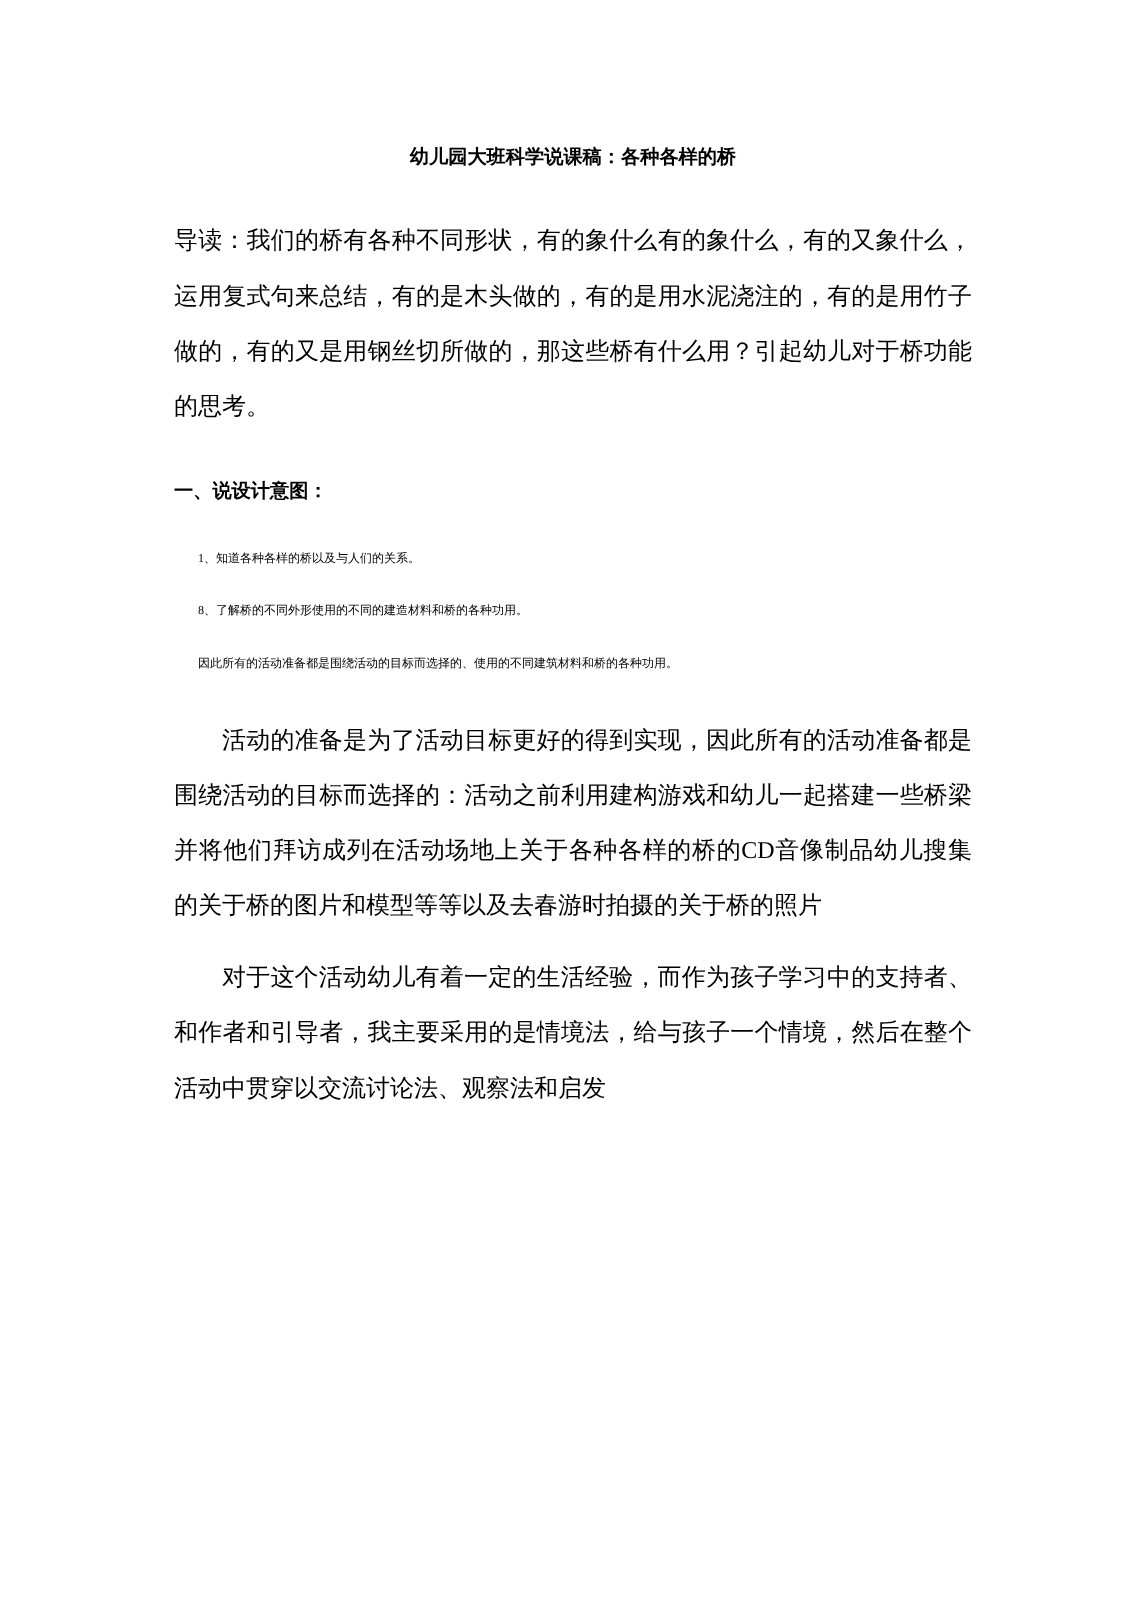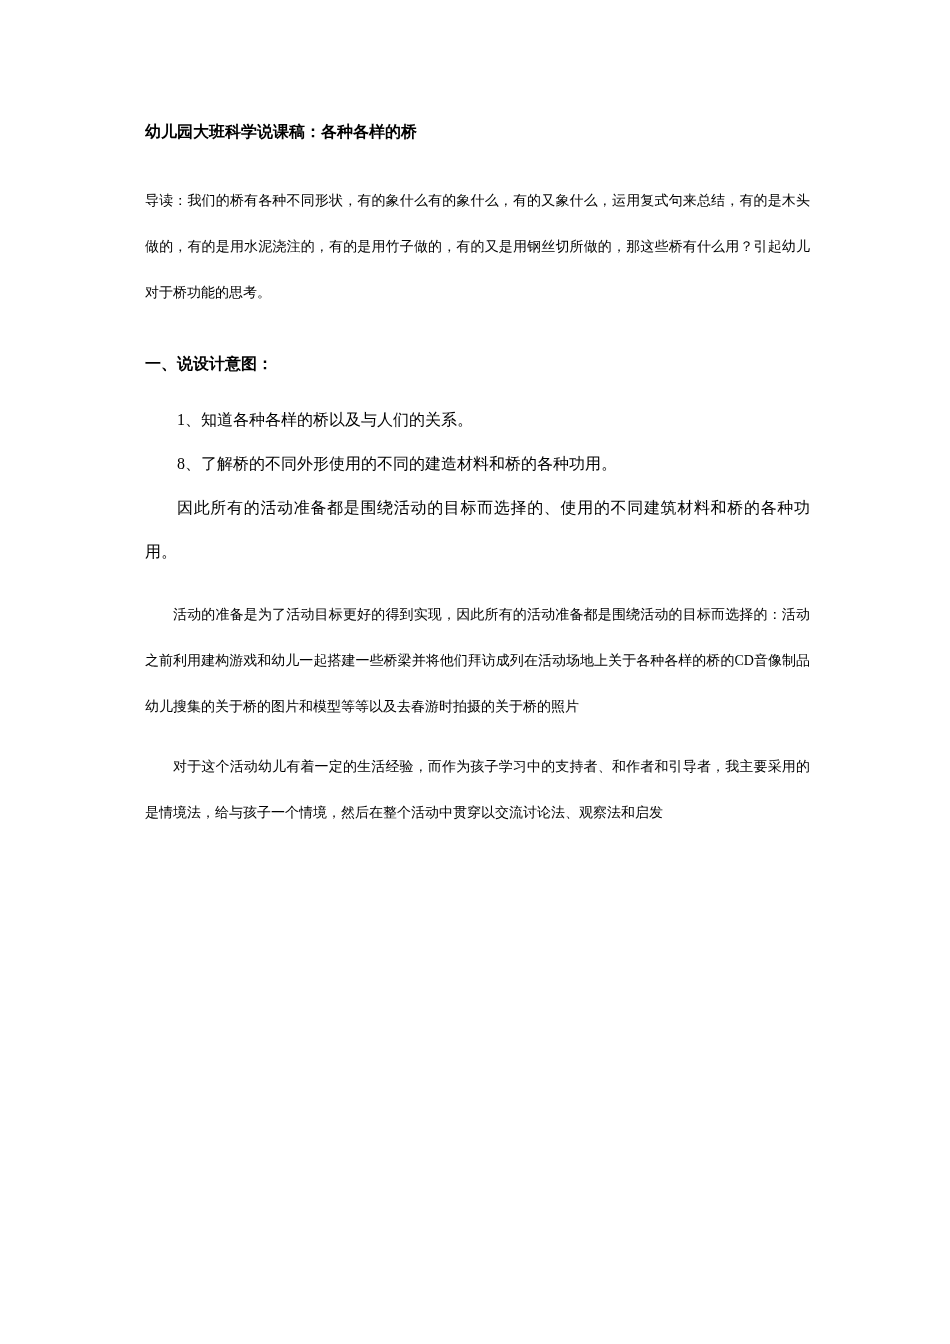--- a/index.html
+++ b/index.html
@@ -18,38 +18,39 @@
     width: 950px;
     min-height: 1344px;
     padding: 120px 140px 80px 145px;
     background: #ffffff;
   }
   .doc-title {
     font-size: 16px;
     font-weight: bold;
     line-height: 24px;
     margin: 0 0 34px 0;
+    text-align: center;
   }
   .heading {
     font-size: 16px;
     font-weight: bold;
     line-height: 24px;
     margin: 36px 0 22px 0;
   }
   .para {
-    font-size: 14px;
+    font-size: 20px;
     line-height: 46px;
     text-align: justify;
     margin: 0 0 14px 0;
   }
   .para.indent {
     text-indent: 2em;
   }
   .list-item {
-    font-size: 16px;
+    font-size: 10px;
     line-height: 44px;
     text-indent: 2em;
     text-align: justify;
     margin: 0;
   }
   .list-item + .para.indent {
     margin-top: 18px;
   }
 </style>
 </head>

